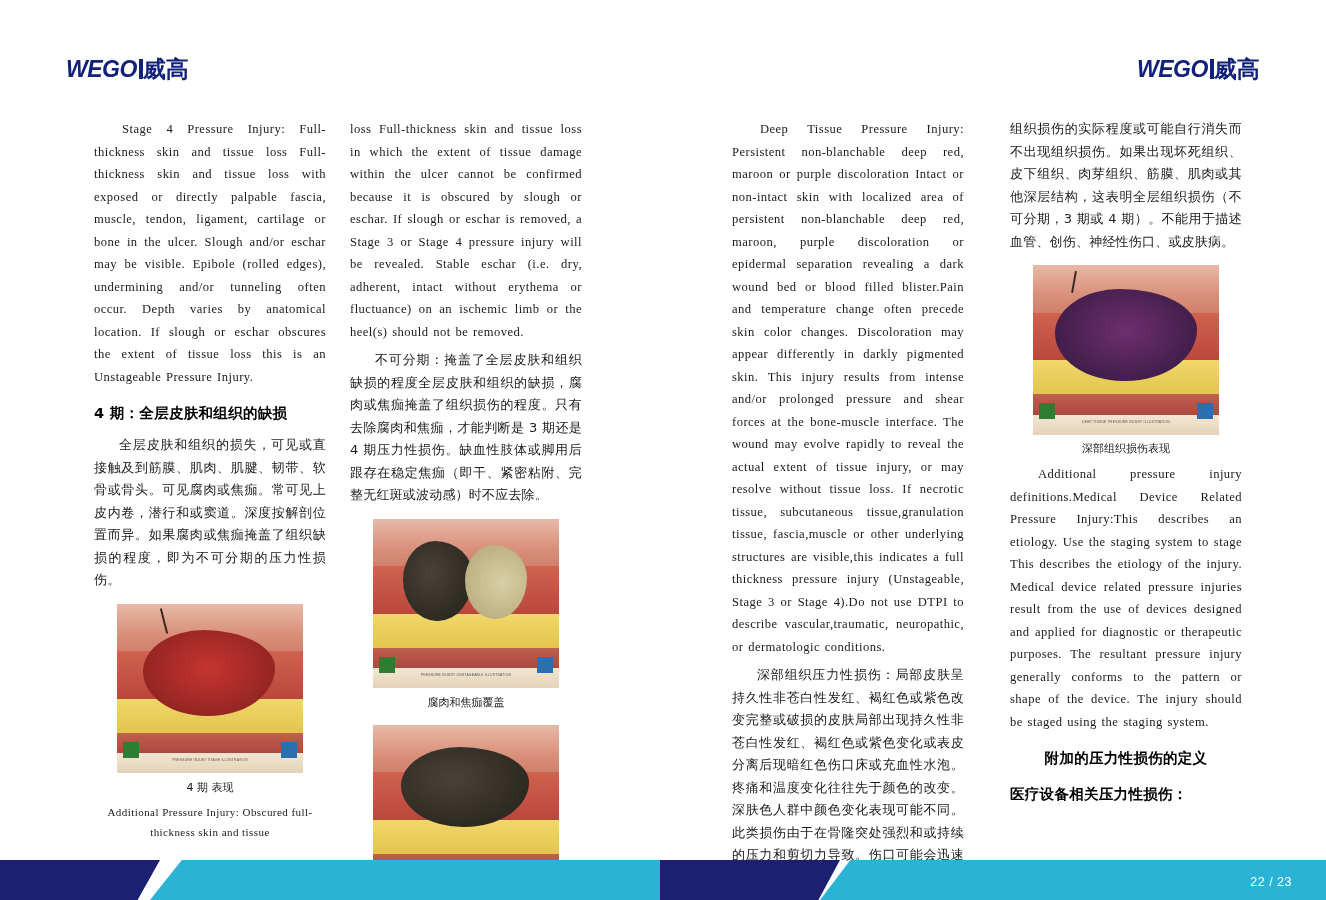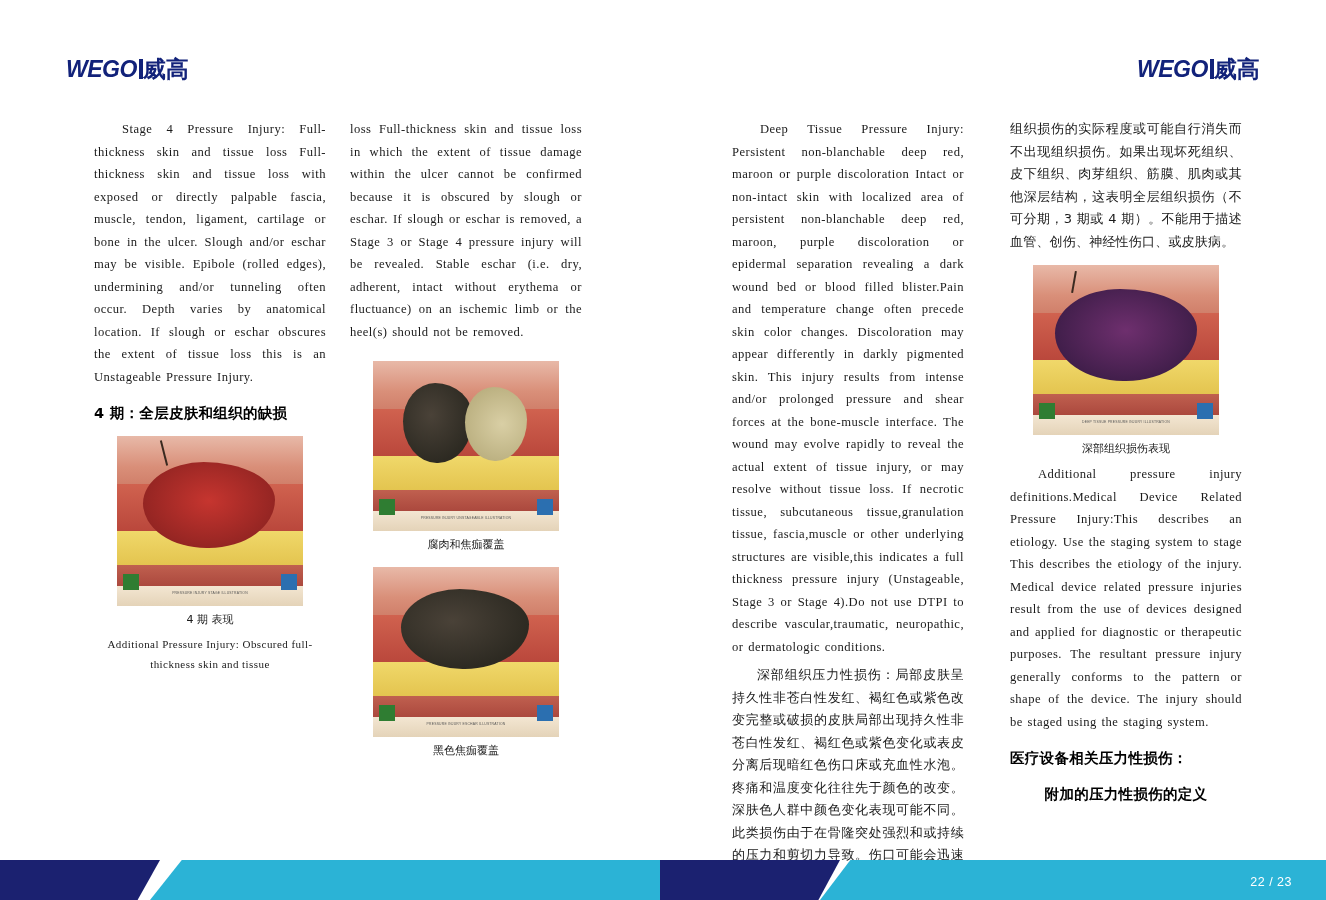--- a/index.html
+++ b/index.html
@@ -248,20 +248,21 @@
       <span>WEGO</span><span class="logo-bar"></span><span class="cn">威高</span>
     </div>
     <div class="logo logo-right">
       <span>WEGO</span><span class="logo-bar"></span><span class="cn">威高</span>
     </div>
   </div>
 
   <div class="col col-1">
     <p class="en indent">Stage 4 Pressure Injury: Full-thickness skin and tissue loss Full-thickness skin and tissue loss with exposed or directly palpable fascia, muscle, tendon, ligament, cartilage or bone in the ulcer. Slough and/or eschar may be visible. Epibole (rolled edges), undermining and/or tunneling often occur. Depth varies by anatomical location. If slough or eschar obscures the extent of tissue loss this is an Unstageable Pressure Injury.</p>
     <h3 class="cn-head">4 期：全层皮肤和组织的缺损</h3>
+    <p class="cn">全层皮肤和组织的损失，可见或直接触及到筋膜、肌肉、肌腱、韧带、软骨或骨头。可见腐肉或焦痂。常可见上皮内卷，潜行和或窦道。深度按解剖位置而异。如果腐肉或焦痂掩盖了组织缺损的程度，即为不可分期的压力性损伤。</p>
 
     <div class="figure">
       <div class="illus">
         <div class="skin-top"></div>
         <div class="derm"></div>
         <div class="fat"></div>
         <div class="muscle"></div>
         <div class="bone"></div>
         <div class="wound red" style="left:26px; top:26px; width:132px; height:86px;"></div>
         <div class="hair" style="left:46px; top:4px; height:26px; transform:rotate(-14deg);"></div>
@@ -270,20 +271,21 @@
         <div class="microtext">PRESSURE INJURY STAGE ILLUSTRATION</div>
       </div>
     </div>
     <div class="figcap">4 期  表现</div>
     <div class="figcap en">Additional Pressure Injury: Obscured full-thickness skin and tissue</div>
   </div>
 
   <div class="col col-2">
     <p class="en">loss Full-thickness skin and tissue loss in which the extent of tissue damage within the ulcer cannot be confirmed because it is obscured by slough or eschar. If slough or eschar is removed, a Stage 3 or Stage 4 pressure injury will be revealed. Stable eschar (i.e. dry, adherent, intact without erythema or fluctuance) on an ischemic limb or the heel(s) should not be removed.</p>
     <div class="gap-sm"></div>
+    <p class="cn">不可分期：掩盖了全层皮肤和组织缺损的程度全层皮肤和组织的缺损，腐肉或焦痂掩盖了组织损伤的程度。只有去除腐肉和焦痂，才能判断是 3 期还是 4 期压力性损伤。缺血性肢体或脚用后跟存在稳定焦痂（即干、紧密粘附、完整无红斑或波动感）时不应去除。</p>
 
     <div class="figure">
       <div class="illus">
         <div class="skin-top"></div>
         <div class="derm"></div>
         <div class="fat"></div>
         <div class="muscle"></div>
         <div class="bone"></div>
         <div class="wound necrotic" style="left:30px; top:22px; width:70px; height:80px;"></div>
         <div class="wound slough" style="left:92px; top:26px; width:62px; height:74px;"></div>
@@ -329,22 +331,22 @@
         <div class="wound deep" style="left:22px; top:24px; width:142px; height:92px;"></div>
         <div class="hair" style="left:40px; top:6px; height:22px; transform:rotate(10deg);"></div>
         <div class="badge-left"></div>
         <div class="badge-right"></div>
         <div class="microtext">DEEP TISSUE PRESSURE INJURY ILLUSTRATION</div>
       </div>
     </div>
     <div class="figcap">深部组织损伤表现</div>
 
     <p class="en indent">Additional pressure injury definitions.Medical Device Related Pressure Injury:This describes an etiology. Use the staging system to stage This describes the etiology of the injury. Medical device related pressure injuries result from the use of devices designed and applied for diagnostic or therapeutic purposes. The resultant pressure injury generally conforms to the pattern or shape of the device. The injury should be staged using the staging system.</p>
+    <h3 class="cn-head center">附加的压力性损伤的定义</h3>
     <h3 class="cn-head">医疗设备相关压力性损伤：</h3>
-    <h3 class="cn-head center">附加的压力性损伤的定义</h3>
   </div>
 
   <div class="footer">
     <div class="fbar navy-left"></div>
     <div class="fbar cyan-left"></div>
     <div class="fbar navy-right"></div>
     <div class="fbar cyan-right"></div>
     <div class="pagenum">22 / 23</div>
   </div>
 

